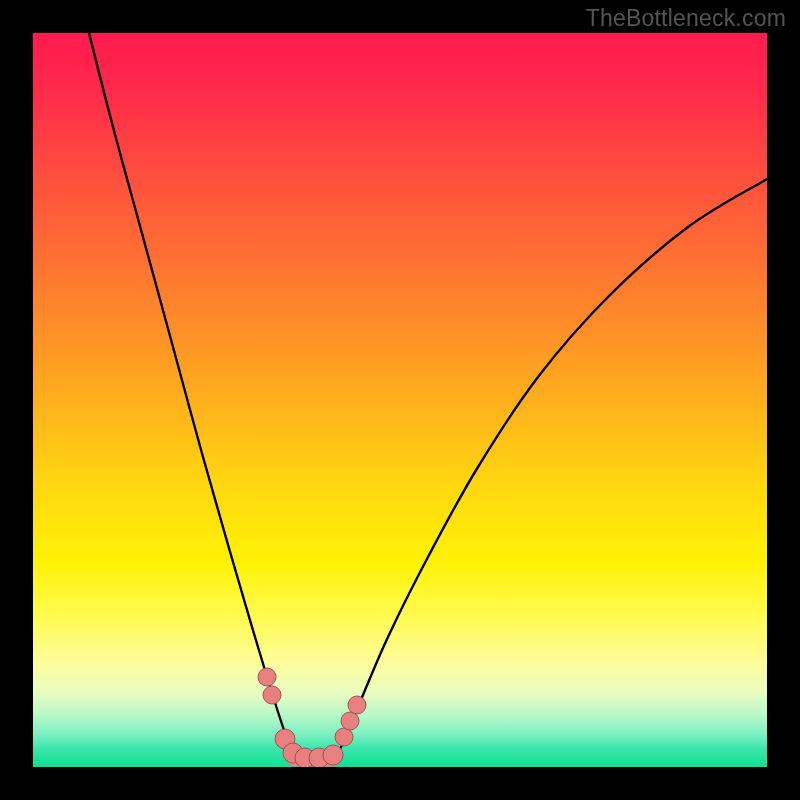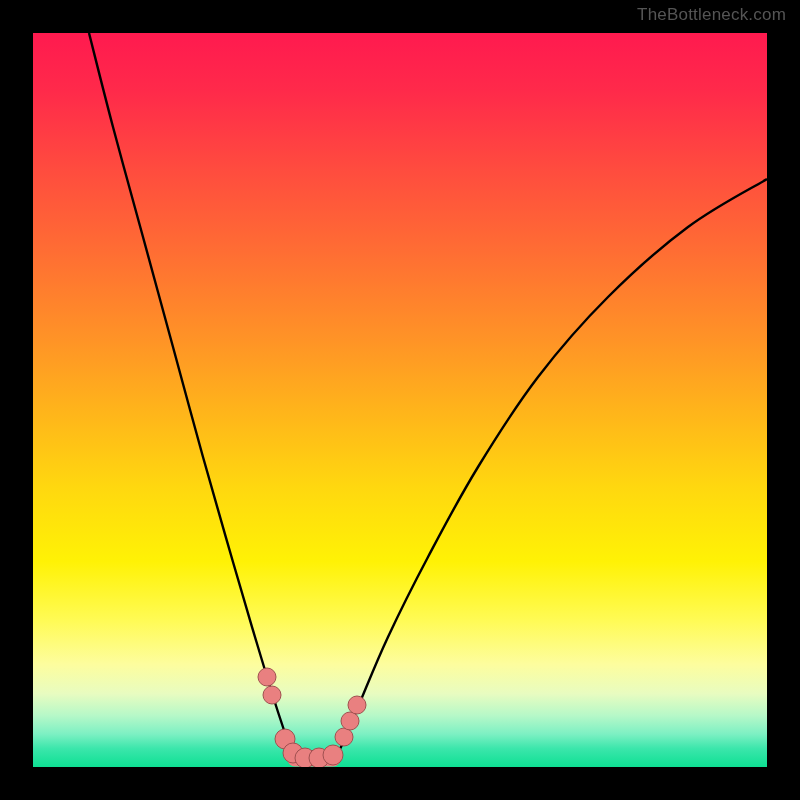--- a/index.html
+++ b/index.html
@@ -48,21 +48,21 @@
   }
   svg.curves {
     position: absolute;
     left: 0; top: 0;
     width: 734px; height: 734px;
   }
   .watermark {
     position: absolute;
     top: 5px;
     right: 14px;
-    font-size: 17px;
+    font-size: 23px;
     font-weight: 500;
     color: #555;
     letter-spacing: 0.2px;
   }
 </style>
 </head>
 <body>
 
 <div class="frame">
 

